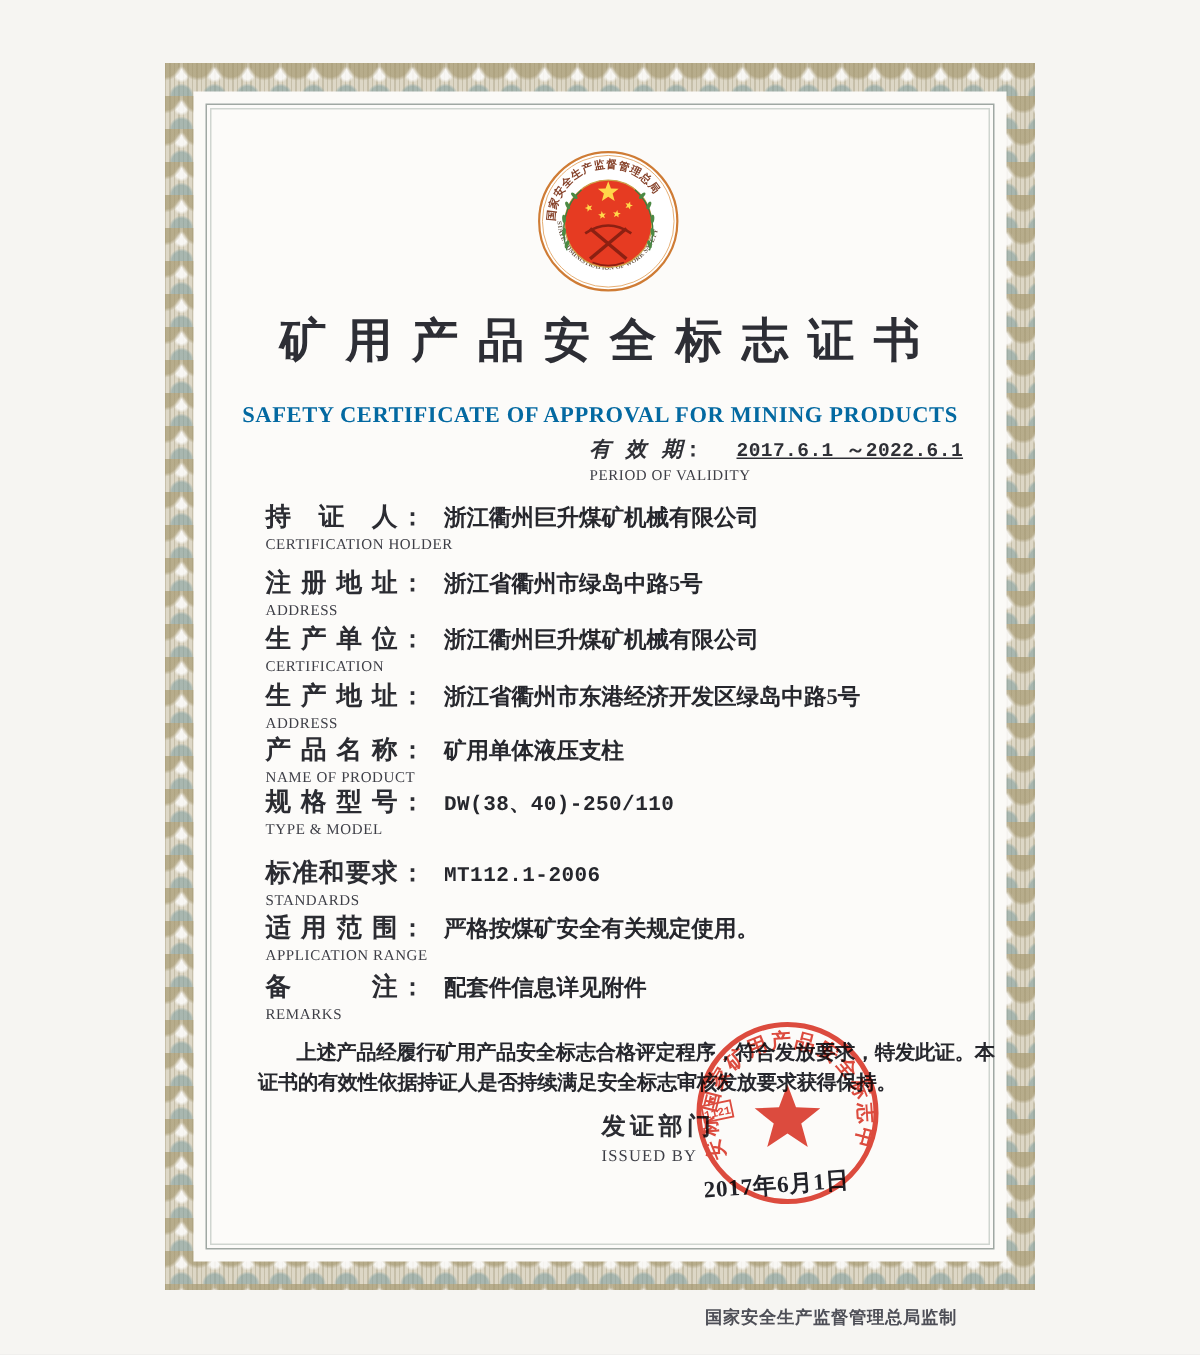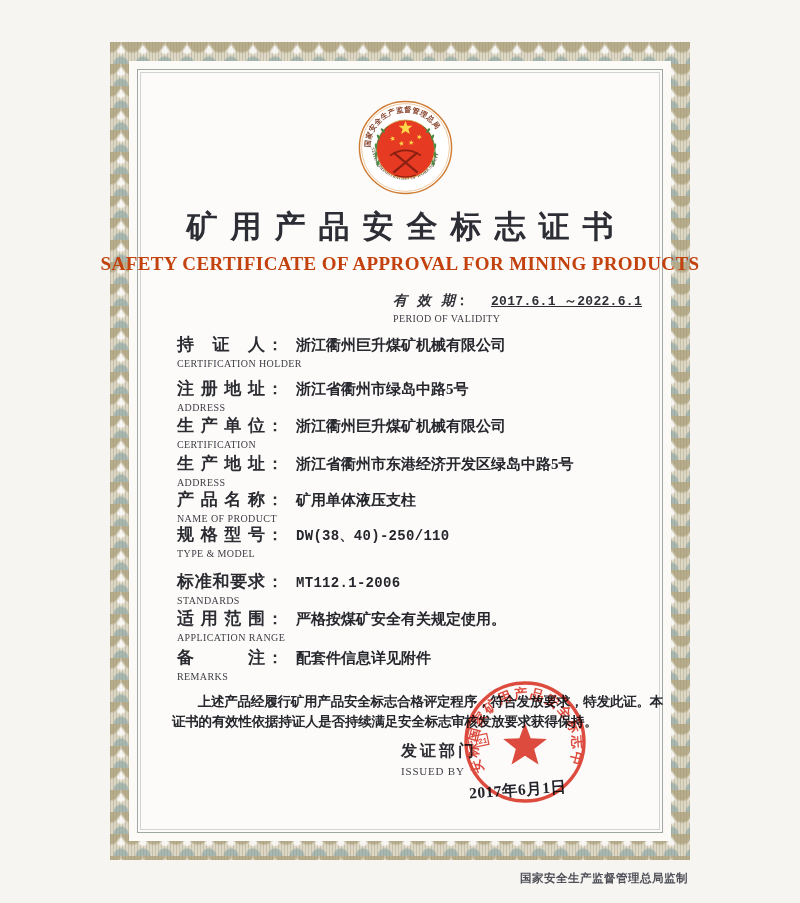--- a/index.html
+++ b/index.html
@@ -28,21 +28,21 @@
     border:1px solid #a0a8a3;
     box-shadow:inset 0 0 0 2px #fcfbf9, inset 0 0 0 3px #cfd5d0;
   }
   
   .abs{position:absolute;}
   .center{left:0;width:100%;text-align:center;}
   .title-zh{
     top:206px;font-size:31px;font-weight:700;letter-spacing:13px;text-indent:13px;
     color:#2d2e35;font-family:"Liberation Serif","DejaVu Serif",serif;
   }
-  .title-en{top:253px;font-size:19px;font-weight:700;letter-spacing:.4px;color:#c2410c;}
+  .title-en{top:269px;font-size:15px;font-weight:700;letter-spacing:.4px;color:#0369a1;}
   .zh-line{white-space:nowrap;}
   .jlabel{
     display:inline-block;text-align:justify;text-align-last:justify;
     font-weight:700;vertical-align:bottom;
   }
   .colon{font-weight:700;}
   .mono{font-family:"Liberation Mono","DejaVu Sans Mono",monospace;font-weight:700;letter-spacing:.3px;}
   .en-sub{font-size:10px;color:#3d3e46;letter-spacing:.4px;margin-top:3px;
     font-family:"Liberation Serif","DejaVu Serif",serif;}
   
@@ -70,21 +70,21 @@
   
   .issued{left:389px;top:741px;z-index:2;margin-left:12px;}
   .issued .dept{font-size:16px;font-weight:700;letter-spacing:3px;color:#2b2c32;}
   .issued .en-sub{font-size:11px;letter-spacing:.8px;margin-top:3px;}
   .issue-date{
     left:469px;top:780px;z-index:3;font-size:15.5px;font-weight:700;color:#22232a;
     transform:rotate(-4deg);letter-spacing:.5px;
   }
   .seal{left:460px;top:677px;z-index:5;mix-blend-mode:multiply;opacity:.9;}
   .footer{
-    left:420px;width:268px;top:871px;text-align:right;font-size:11.5px;
+    left:420px;width:268px;top:871px;text-align:center;font-size:11.5px;
     letter-spacing:.5px;color:#4e4f57;font-weight:600;
   }
   .emblem{left:357px;top:99px;}
 </style>
 </head>
 <body>
 
 <div class="page">
 
   <div class="frame">

